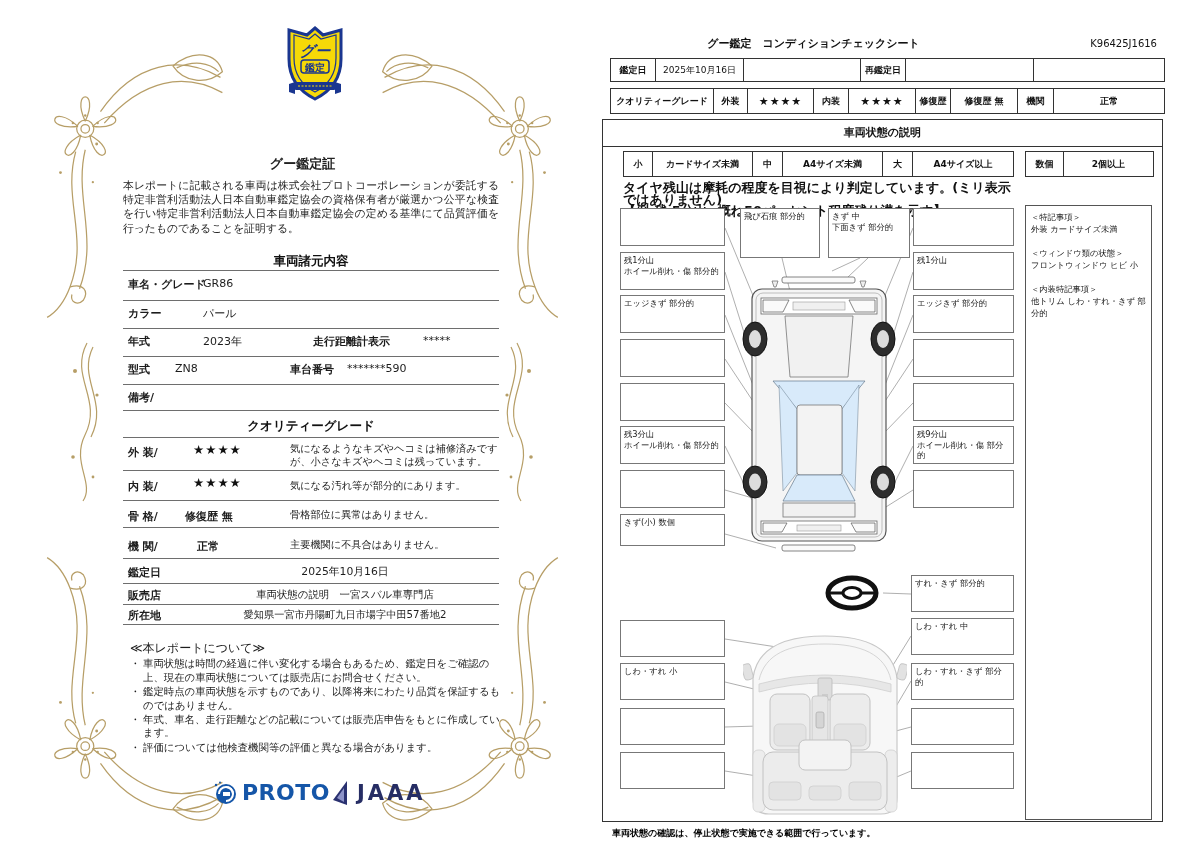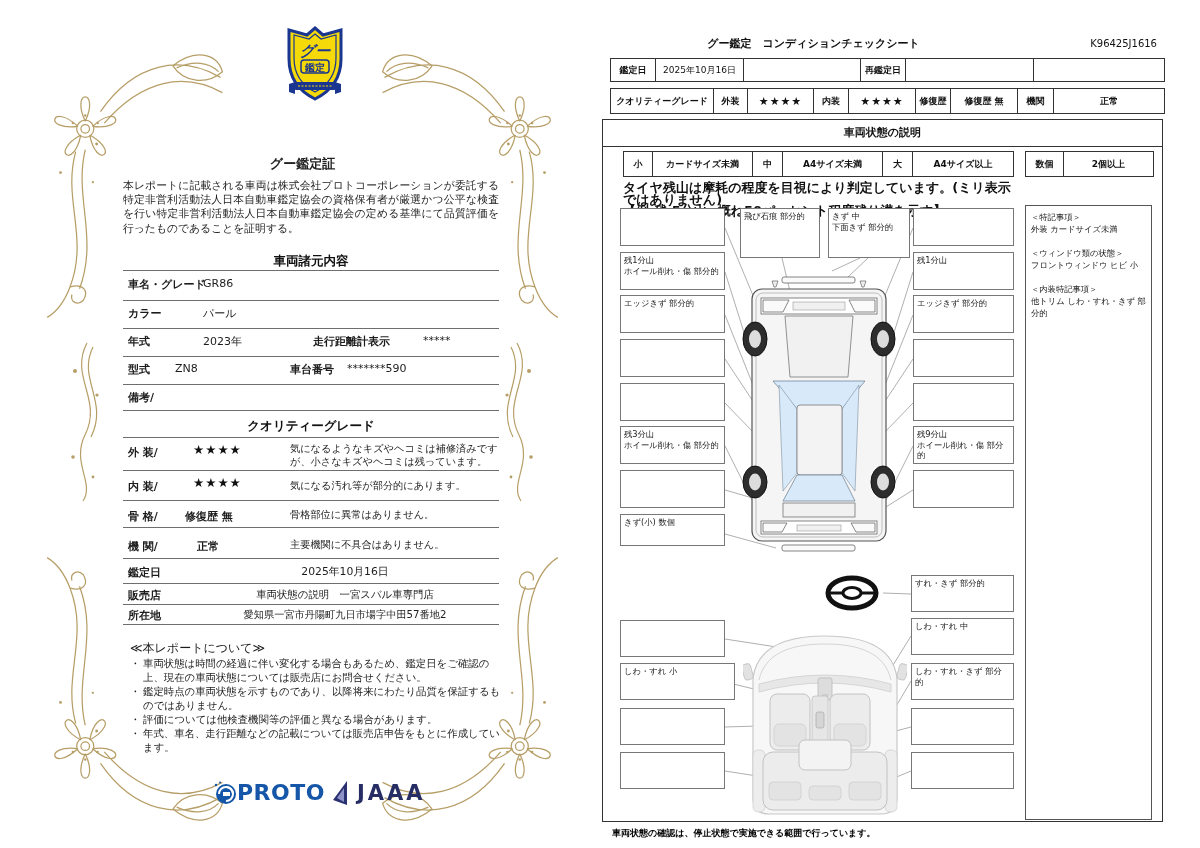--- a/index.html
+++ b/index.html
@@ -22,21 +22,21 @@
   .hline{position:absolute;left:88px;width:376px;height:0;border-top:1.2px solid #6e6e6e;}
   .lbl{position:absolute;font-size:11px;font-weight:bold;color:#1c1c1c;white-space:nowrap;}
   .val{position:absolute;font-size:11px;color:#1c1c1c;white-space:nowrap;}
   .stars{font-size:12.5px;letter-spacing:1px;color:#111;}
   .desc{position:absolute;font-size:10.2px;line-height:12.8px;color:#1d1d1d;margin-left:20px;}
   .centerval{position:absolute;left:160px;width:300px;text-align:center;font-size:10.8px;color:#1c1c1c;}
   .about{position:absolute;left:95px;top:627px;width:376px;font-size:10.4px;line-height:13.4px;color:#1d1d1d;}
   .about-title{font-size:12px;margin-bottom:2px;color:#1d1d1d;}
   .bullet-row{display:flex;margin-bottom:1px;}
   .bullet-row::before{content:"・";flex:0 0 13px;}
-  .logo-proto{position:absolute;left:178px;top:765px;display:flex;align-items:center;}
+  .logo-proto{position:absolute;left:178px;top:765px;display:flex;align-items:center;gap:5px;}
   .logo-proto .txt{font-size:22px;font-weight:bold;color:#1556a8;letter-spacing:.5px;}
   .logo-jaaa{position:absolute;left:296px;top:765px;display:flex;align-items:center;gap:6px;}
   .logo-jaaa .txt{font-size:21px;font-weight:bold;color:#262d64;letter-spacing:3px;}
   
   .page-right{position:absolute;left:602px;top:30px;width:561px;height:810px;background:#fff;}
   .rp-title{position:absolute;left:0;top:6px;width:423px;text-align:center;font-size:11px;font-weight:bold;color:#111;}
   .rp-id{position:absolute;right:6px;top:8px;font-size:10px;color:#111;}
   .trow{position:absolute;display:flex;border:1px solid #333;background:#fff;}
   .tcell{border-right:1px solid #333;display:flex;align-items:center;justify-content:center;
     font-size:9px;font-weight:bold;color:#111;box-sizing:border-box;}
@@ -193,24 +193,24 @@
 
   <div class="about">
     <div class="about-title">≪本レポートについて≫</div>
     <div class="bullet-row">
         <span>車両状態は時間の経過に伴い変化する場合もあるため、鑑定日をご確認の上、現在の車両状態については販売店にお問合せください。</span>
       </div>
     <div class="bullet-row">
         <span>鑑定時点の車両状態を示すものであり、以降将来にわたり品質を保証するものではありません。</span>
       </div>
     <div class="bullet-row">
+        <span>年式、車名、走行距離などの記載については販売店申告をもとに作成しています。</span>
+      </div>
+    <div class="bullet-row">
         <span>評価については他検査機関等の評価と異なる場合があります。</span>
-      </div>
-    <div class="bullet-row">
-        <span>年式、車名、走行距離などの記載については販売店申告をもとに作成しています。</span>
       </div>
   </div>
 
   <div class="logo-proto">
     <svg width="24" height="24" viewBox="0 0 24 24">
       <circle cx="13" cy="13" r="10" fill="#1556a8"></circle>
       <path d="M6,13 A7,7 0 0 1 20,13" stroke="#fff" stroke-width="2" fill="none"></path>
       <path d="M13,6 A7,7 0 0 1 13,20" stroke="#fff" stroke-width="2" fill="none"></path>
       <rect x="10" y="11" width="7" height="4" fill="#fff"></rect>
       <circle cx="3" cy="4" r="1.2" fill="#1556a8"></circle>
@@ -383,21 +383,21 @@
 下面きず 部分的</div>
       <div class="ann-box" style="left: 311px; top: 178px; width: 101px; height: 38px;"></div>
       <div class="ann-box" style="left: 311px; top: 222px; width: 101px; height: 38px;">残1分山</div>
       <div class="ann-box" style="left: 311px; top: 265px; width: 101px; height: 38px;">エッジきず 部分的</div>
       <div class="ann-box" style="left: 311px; top: 309px; width: 101px; height: 38px;"></div>
       <div class="ann-box" style="left: 311px; top: 353px; width: 101px; height: 38px;"></div>
       <div class="ann-box" style="left: 311px; top: 396px; width: 101px; height: 38px;">残9分山
 ホイール削れ・傷 部分的</div>
       <div class="ann-box" style="left: 311px; top: 440px; width: 101px; height: 38px;"></div>
       <div class="ann-box" style="left: 18px; top: 590px; width: 105px; height: 37px;"></div>
-      <div class="ann-box" style="left: 18px; top: 633px; width: 115px; height: 37px;">しわ・すれ 小</div>
+      <div class="ann-box" style="left: 18px; top: 633px; width: 105px; height: 37px;">しわ・すれ 小</div>
       <div class="ann-box" style="left: 18px; top: 678px; width: 105px; height: 37px;"></div>
       <div class="ann-box" style="left: 18px; top: 722px; width: 105px; height: 37px;"></div>
       <div class="ann-box" style="left: 309px; top: 545px; width: 103px; height: 37px;">すれ・きず 部分的</div>
       <div class="ann-box" style="left: 309px; top: 588px; width: 103px; height: 37px;">しわ・すれ 中</div>
       <div class="ann-box" style="left: 309px; top: 633px; width: 103px; height: 37px;">しわ・すれ・きず 部分的</div>
       <div class="ann-box" style="left: 309px; top: 678px; width: 103px; height: 37px;"></div>
       <div class="ann-box" style="left: 309px; top: 722px; width: 103px; height: 37px;"></div>
     </div>
 
   <div class="notes-panel" id="notes-panel">

